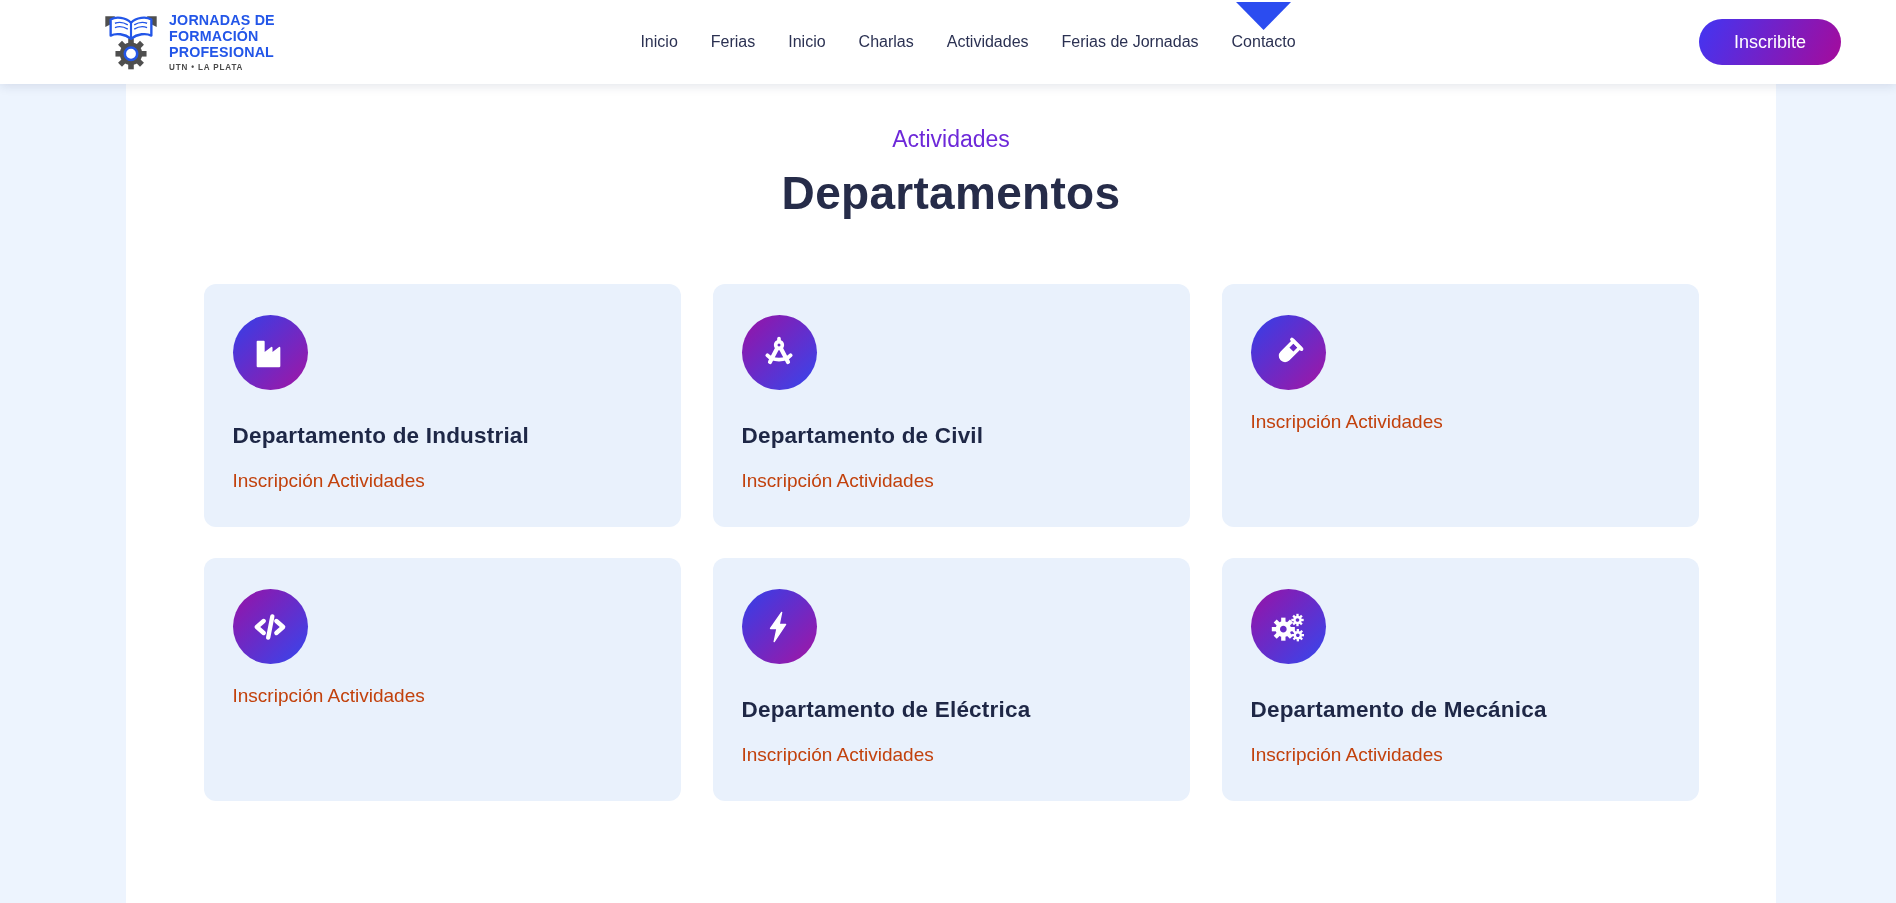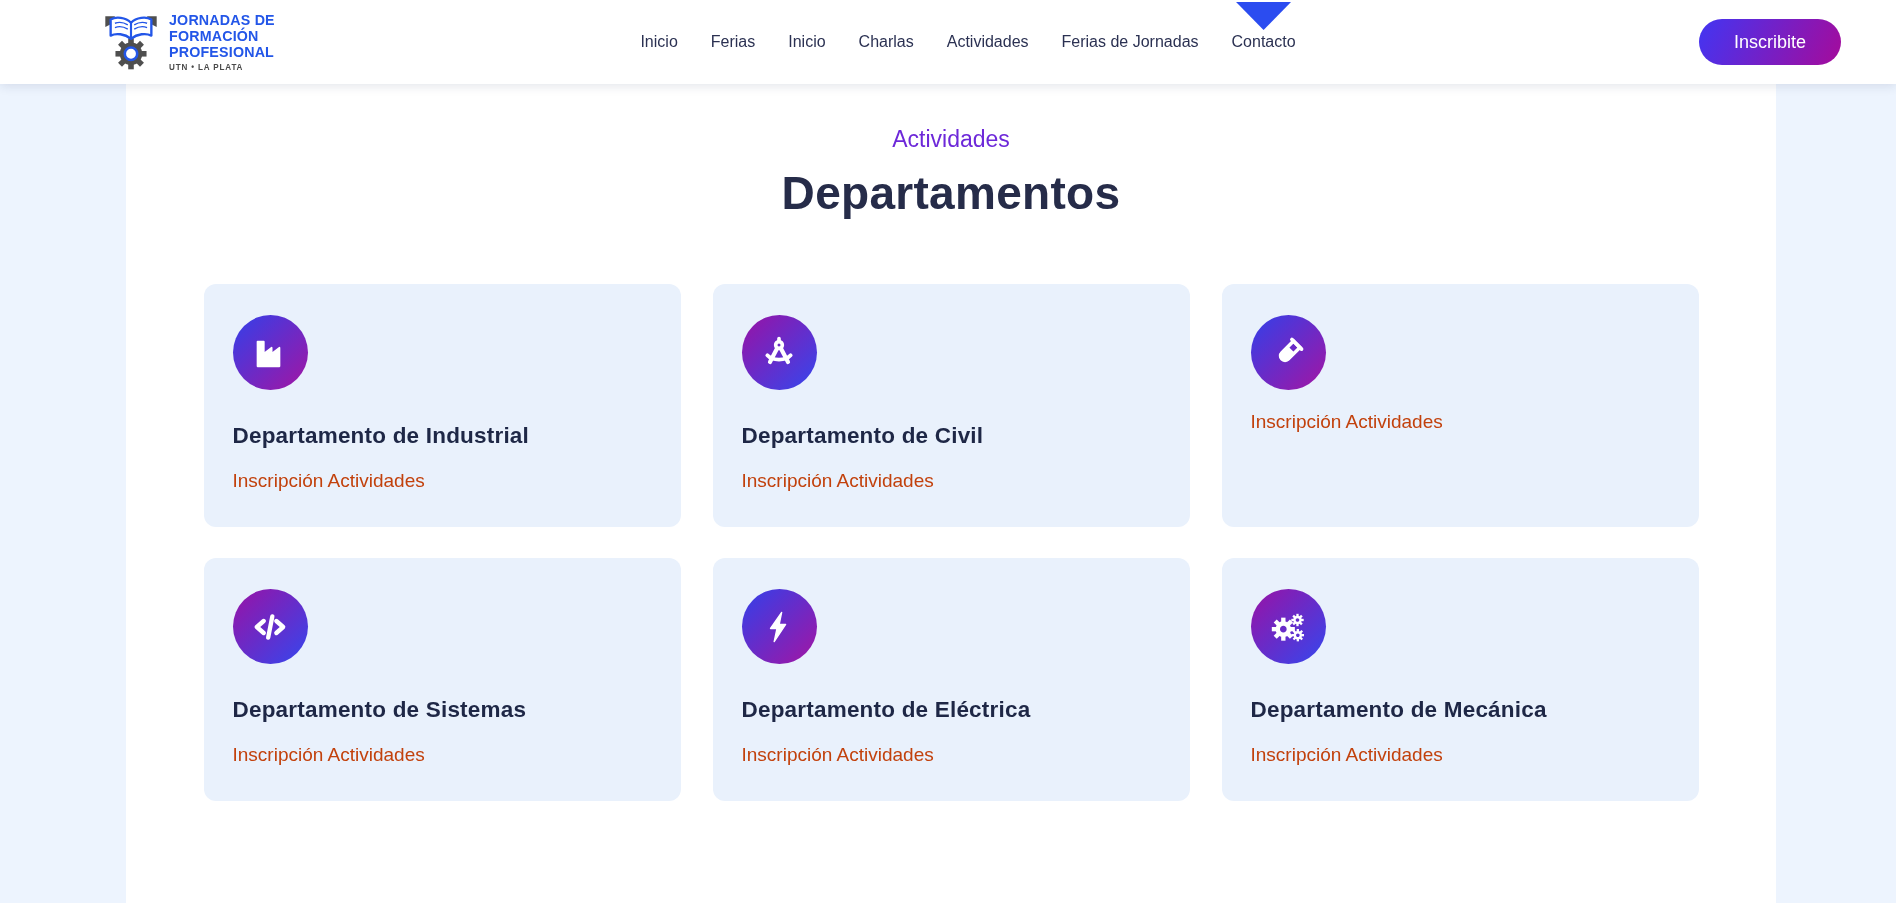--- a/index.html
+++ b/index.html
@@ -185,21 +185,20 @@
     <div class="card">
       <div class="icon-circle grad-b">
         <svg viewBox="0 0 24 24">
           <g fill="none" stroke="#fff" stroke-width="2.6" stroke-linecap="round" stroke-linejoin="round">
             <path d="m8.2 8.4-4.1 3.6 4.1 3.6"></path>
             <path d="m15.8 8.4 4.1 3.6-4.1 3.6"></path>
             <path d="M13.4 5.6 10.9 18.4"></path>
           </g>
         </svg>
       </div>
-      <h3>Departamento de Sistemas</h3>
       <a class="insc-link">Inscripción Actividades</a>
     </div>
 
     <div class="card">
       <div class="icon-circle grad-a">
         <svg viewBox="0 0 24 24">
           <path d="M13.6 3.2 6.9 12.9h3.9L9.1 20.8 16 10.5h-3.9Z" fill="#fff" stroke="#fff" stroke-width=".8" stroke-linejoin="round"></path>
         </svg>
       </div>
       <h3>Departamento de Eléctrica</h3>

